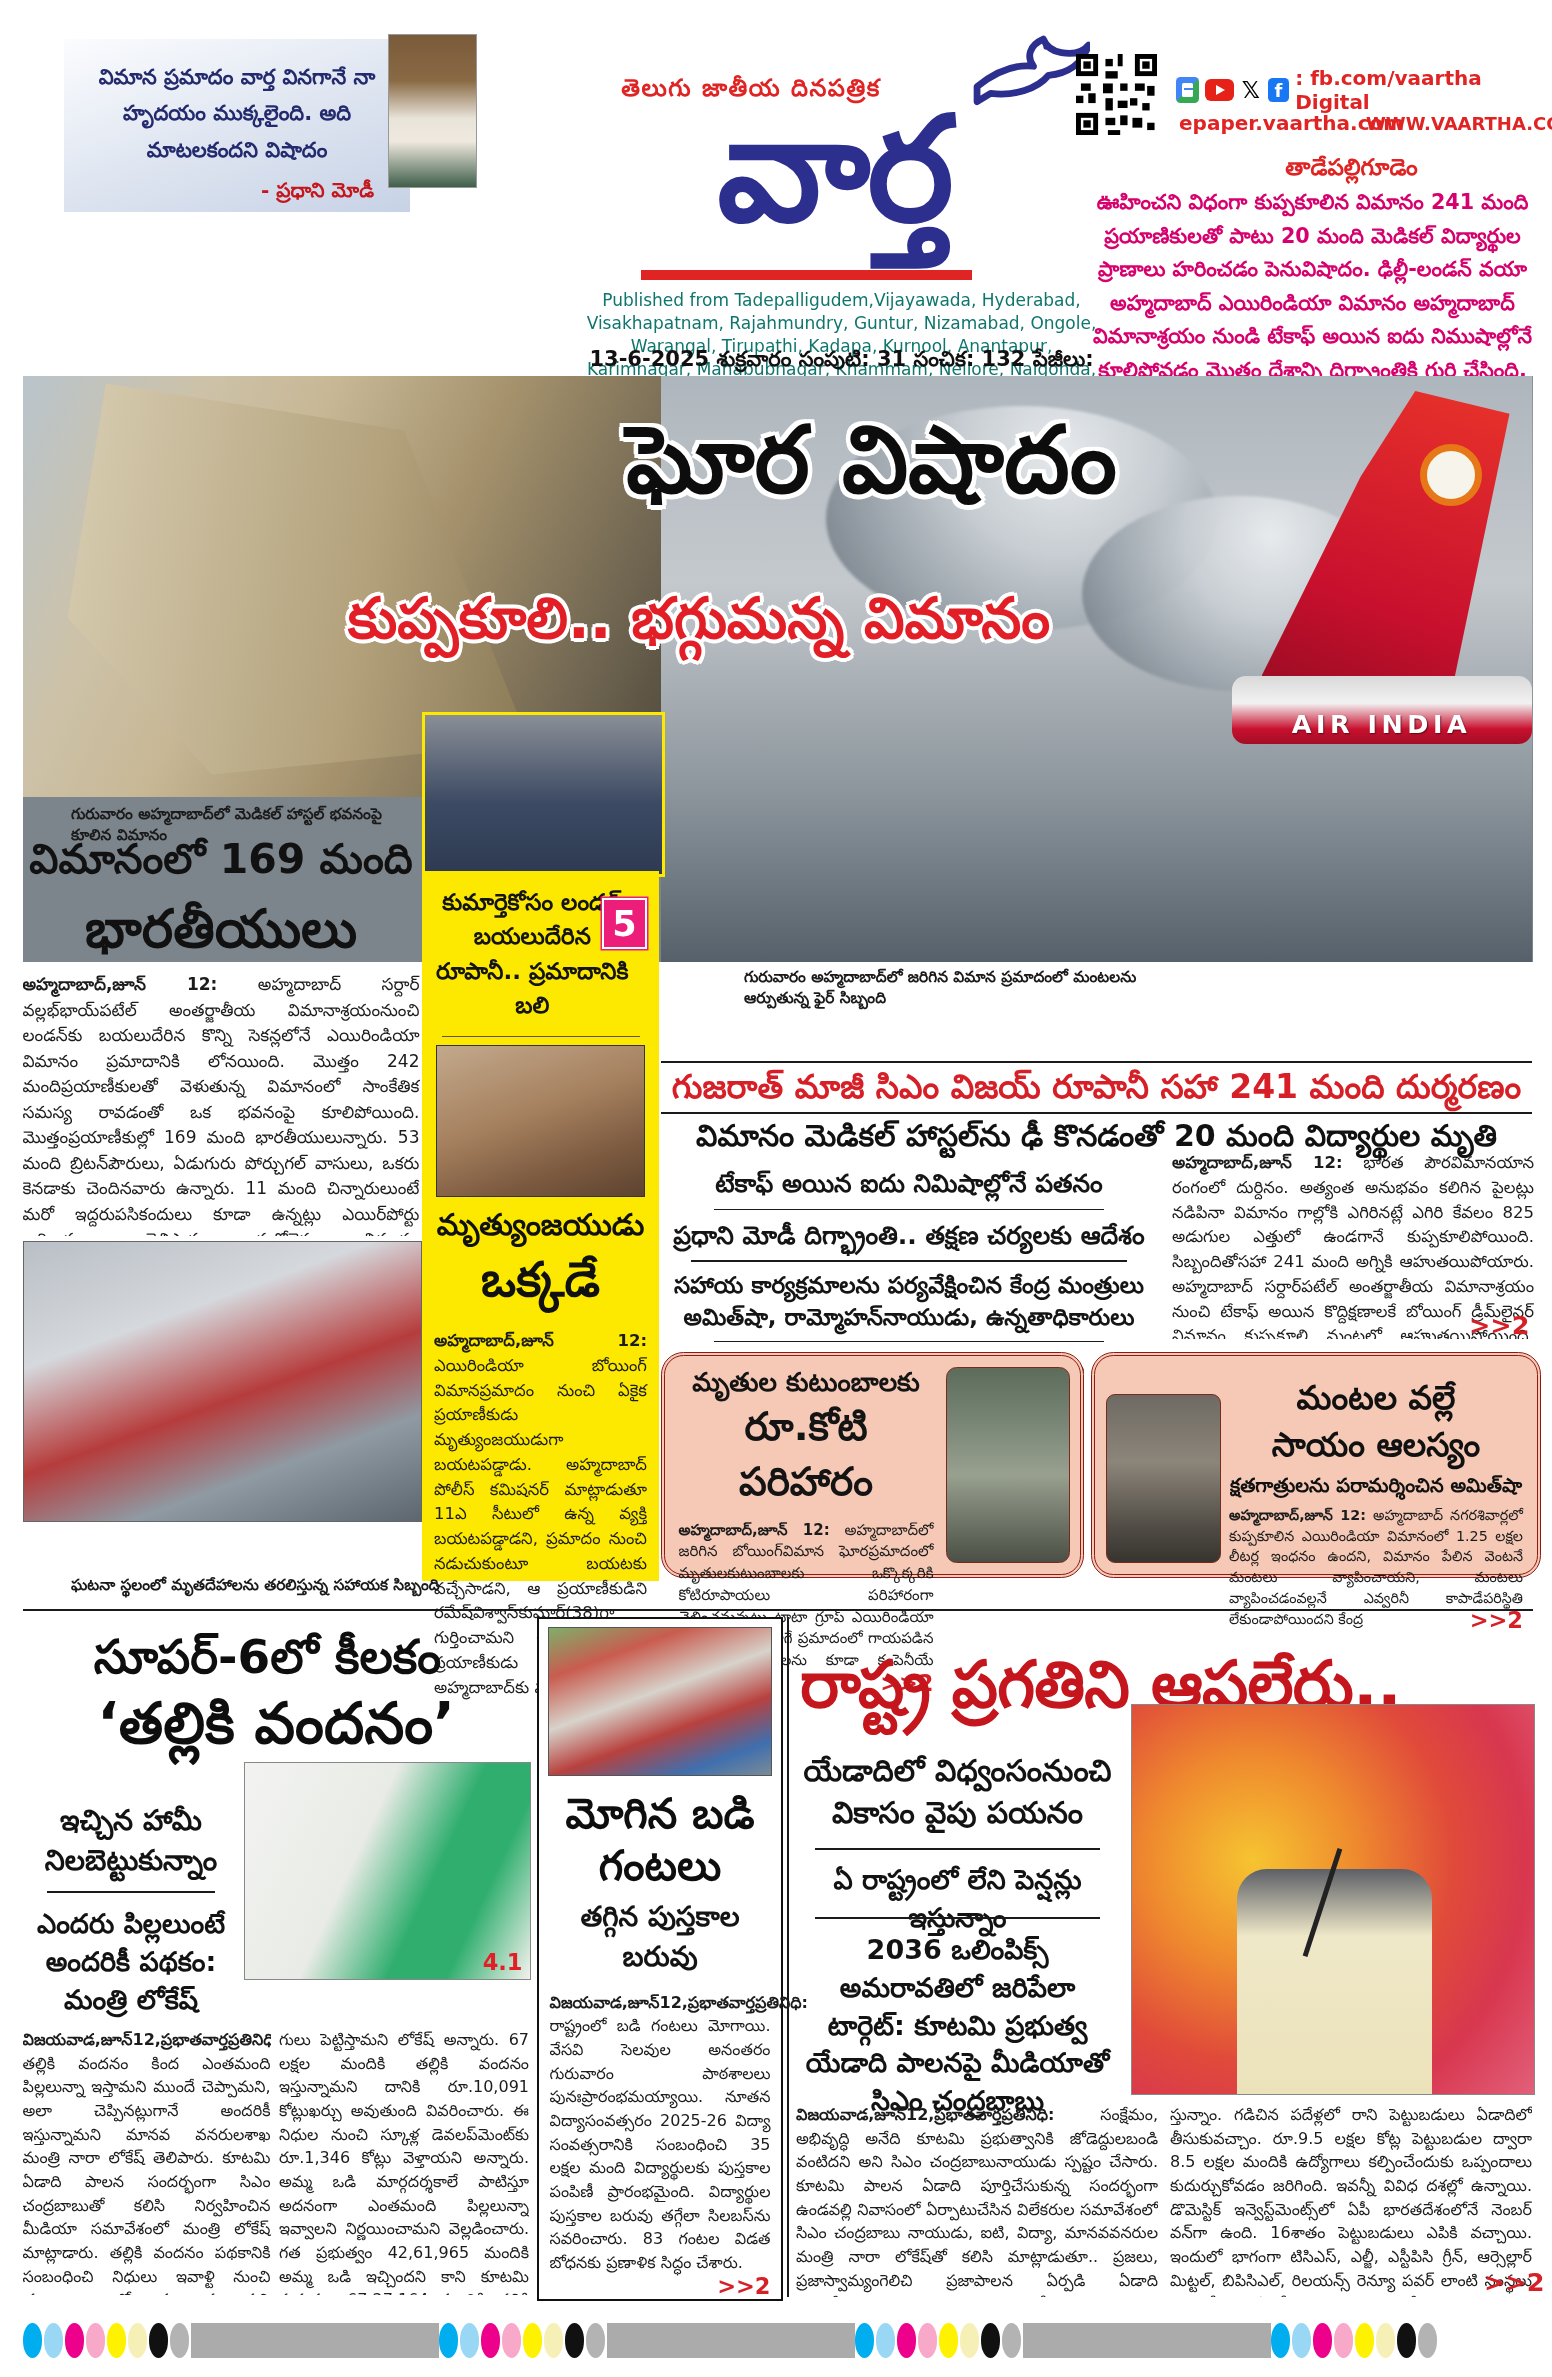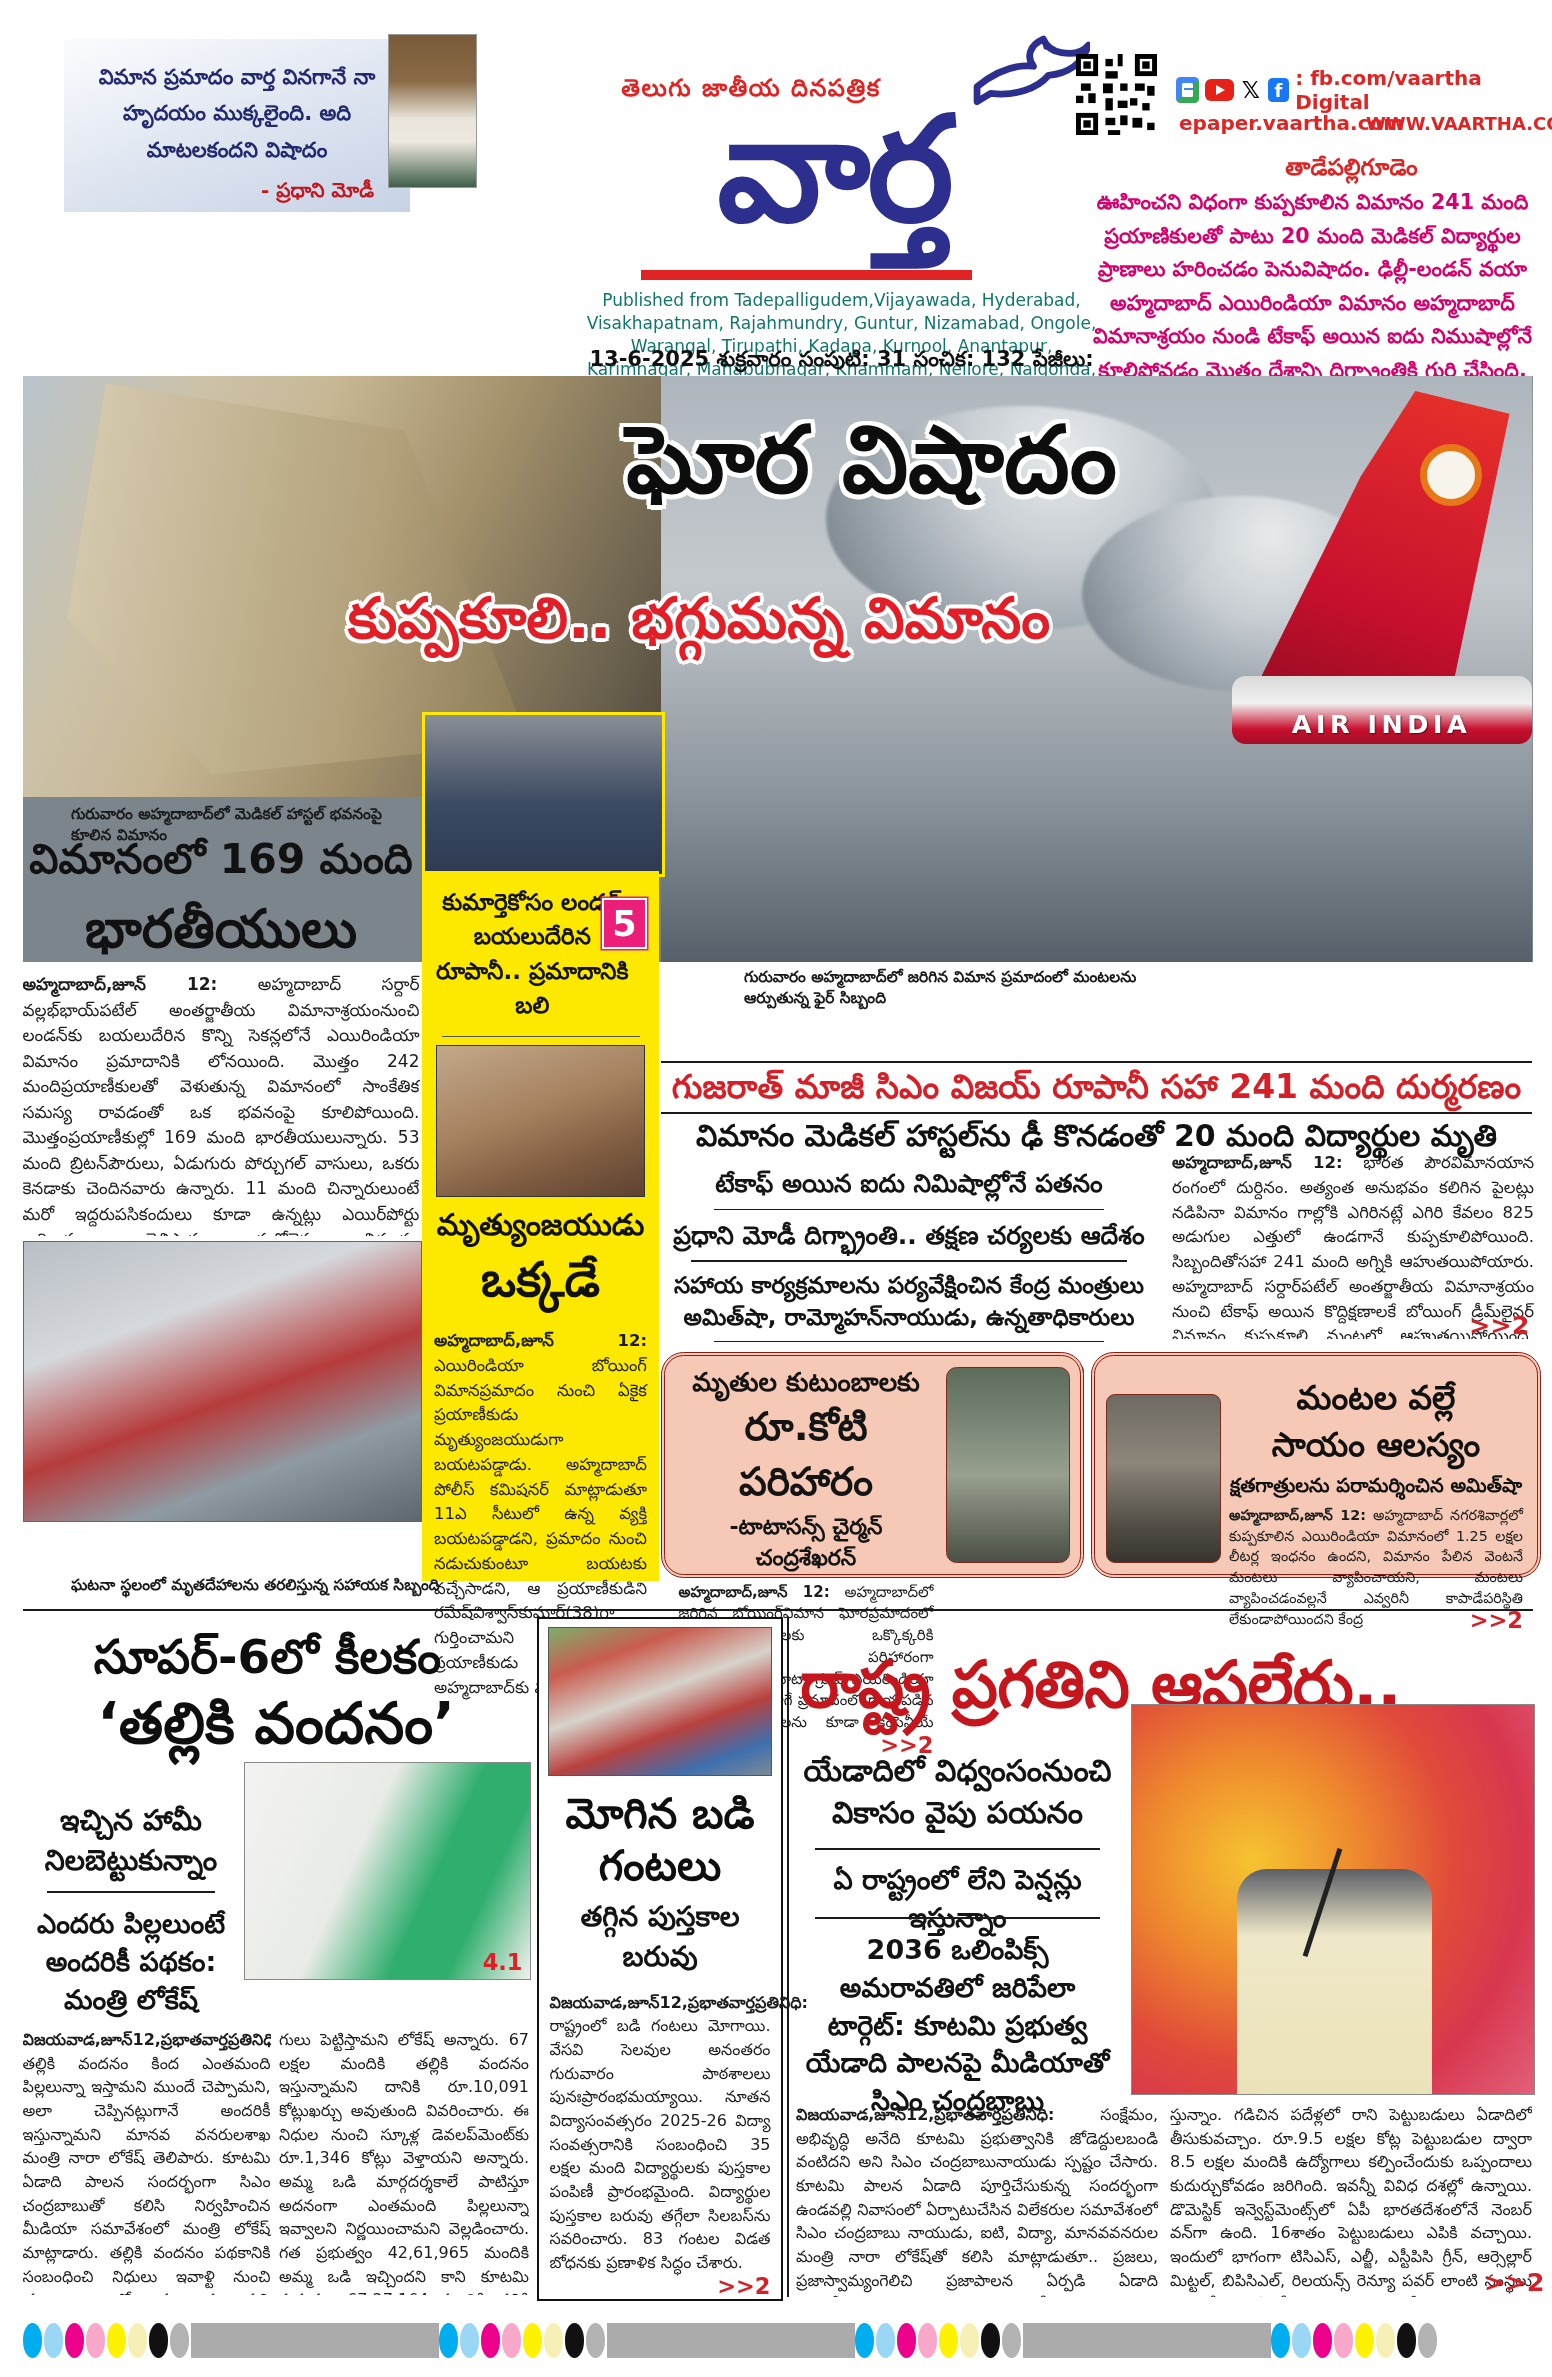--- a/index.html
+++ b/index.html
@@ -213,21 +213,20 @@
   <div class="abs body-text j" style="left:1172px;top:1151px;width:362px;height:188px;overflow:hidden;font-size:16.5px;">
     <span class="dl">అహ్మదాబాద్,జూన్ 12:</span>
     <span>భారత పౌరవిమానయాన రంగంలో దుర్దినం. అత్యంత అనుభవం కలిగిన పైలట్లు నడిపినా విమానం గాల్లోకి ఎగిరినట్లే ఎగిరి కేవలం 825 అడుగుల ఎత్తులో ఉండగానే కుప్పకూలిపోయింది. సిబ్బందితోసహా 241 మంది అగ్నికి ఆహుతయిపోయారు. అహ్మదాబాద్ సర్దార్‌పటేల్ అంతర్జాతీయ విమానాశ్రయం నుంచి టేకాఫ్ అయిన కొద్దిక్షణాలకే బోయింగ్ డ్రీమ్‌లైనర్ విమానం కుప్పకూలి మంటల్లో ఆహుతయిపోయింది. మృతుల్లో తన కుటుంబాన్ని చూసేందుకు వెళుతున్న గుజరాత్ మాజీ సీఎం విజయ్‌రూపానీ కూడా ఉన్నారు. ఇటీవలే వివాహం అయిన నవవధువు తన భర్తను కలిసేందుకు లండన్ వెళ్లేందుకు ఇదే విమానంలో వెళుతున్నారు. ప్రమాదంలో ఎయిర్‌హోస్టెస్‌లు</span>
   </div>
   <div class="abs jump" style="left:1469px;top:1313px;">&gt;&gt;2</div>
 
   <div class="abs pbox" style="left:661px;top:1352px;width:415px;height:218px;">
     <div class="abs" style="left:13.5px;top:10.5px;width:255px;">
       <div class="pbox-title1 c">మృతుల కుటుంబాలకు</div>
       <div class="pbox-title2 c">రూ.కోటి పరిహారం</div>
-      <div class="pbox-byline c">-టాటాసన్స్ చైర్మన్ చంద్రశేఖరన్</div>
       <div class="pbox-body j" style="margin-top:6px;">
         <span style="font-weight:800;">అహ్మదాబాద్,జూన్ 12:</span>
         <span>అహ్మదాబాద్‌లో జరిగిన బోయింగ్‌విమాన ఘోరప్రమాదంలో మృతులకుటుంబాలకు ఒక్కొక్కరికి కోటిరూపాయలు పరిహారంగా చెల్లించనున్నట్లు టాటా గ్రూప్ ఎయిరిండియా ప్రకటించింది. అలాగే ప్రమాదంలో గాయపడిన వారి వైద్యఖర్చులను కూడా కంపెనీయే పూర్తిగా</span>
         <span class="jump" style="float:right;font-size:22.5px;">&gt;&gt;2</span>
       </div>
     </div>
     <div class="abs crowd-photo" style="right:10.5px;top:10.5px;width:122px;height:194px;"></div>
   </div>
 
   <div class="abs pbox" style="left:1091px;top:1352px;width:442px;height:218px;">

